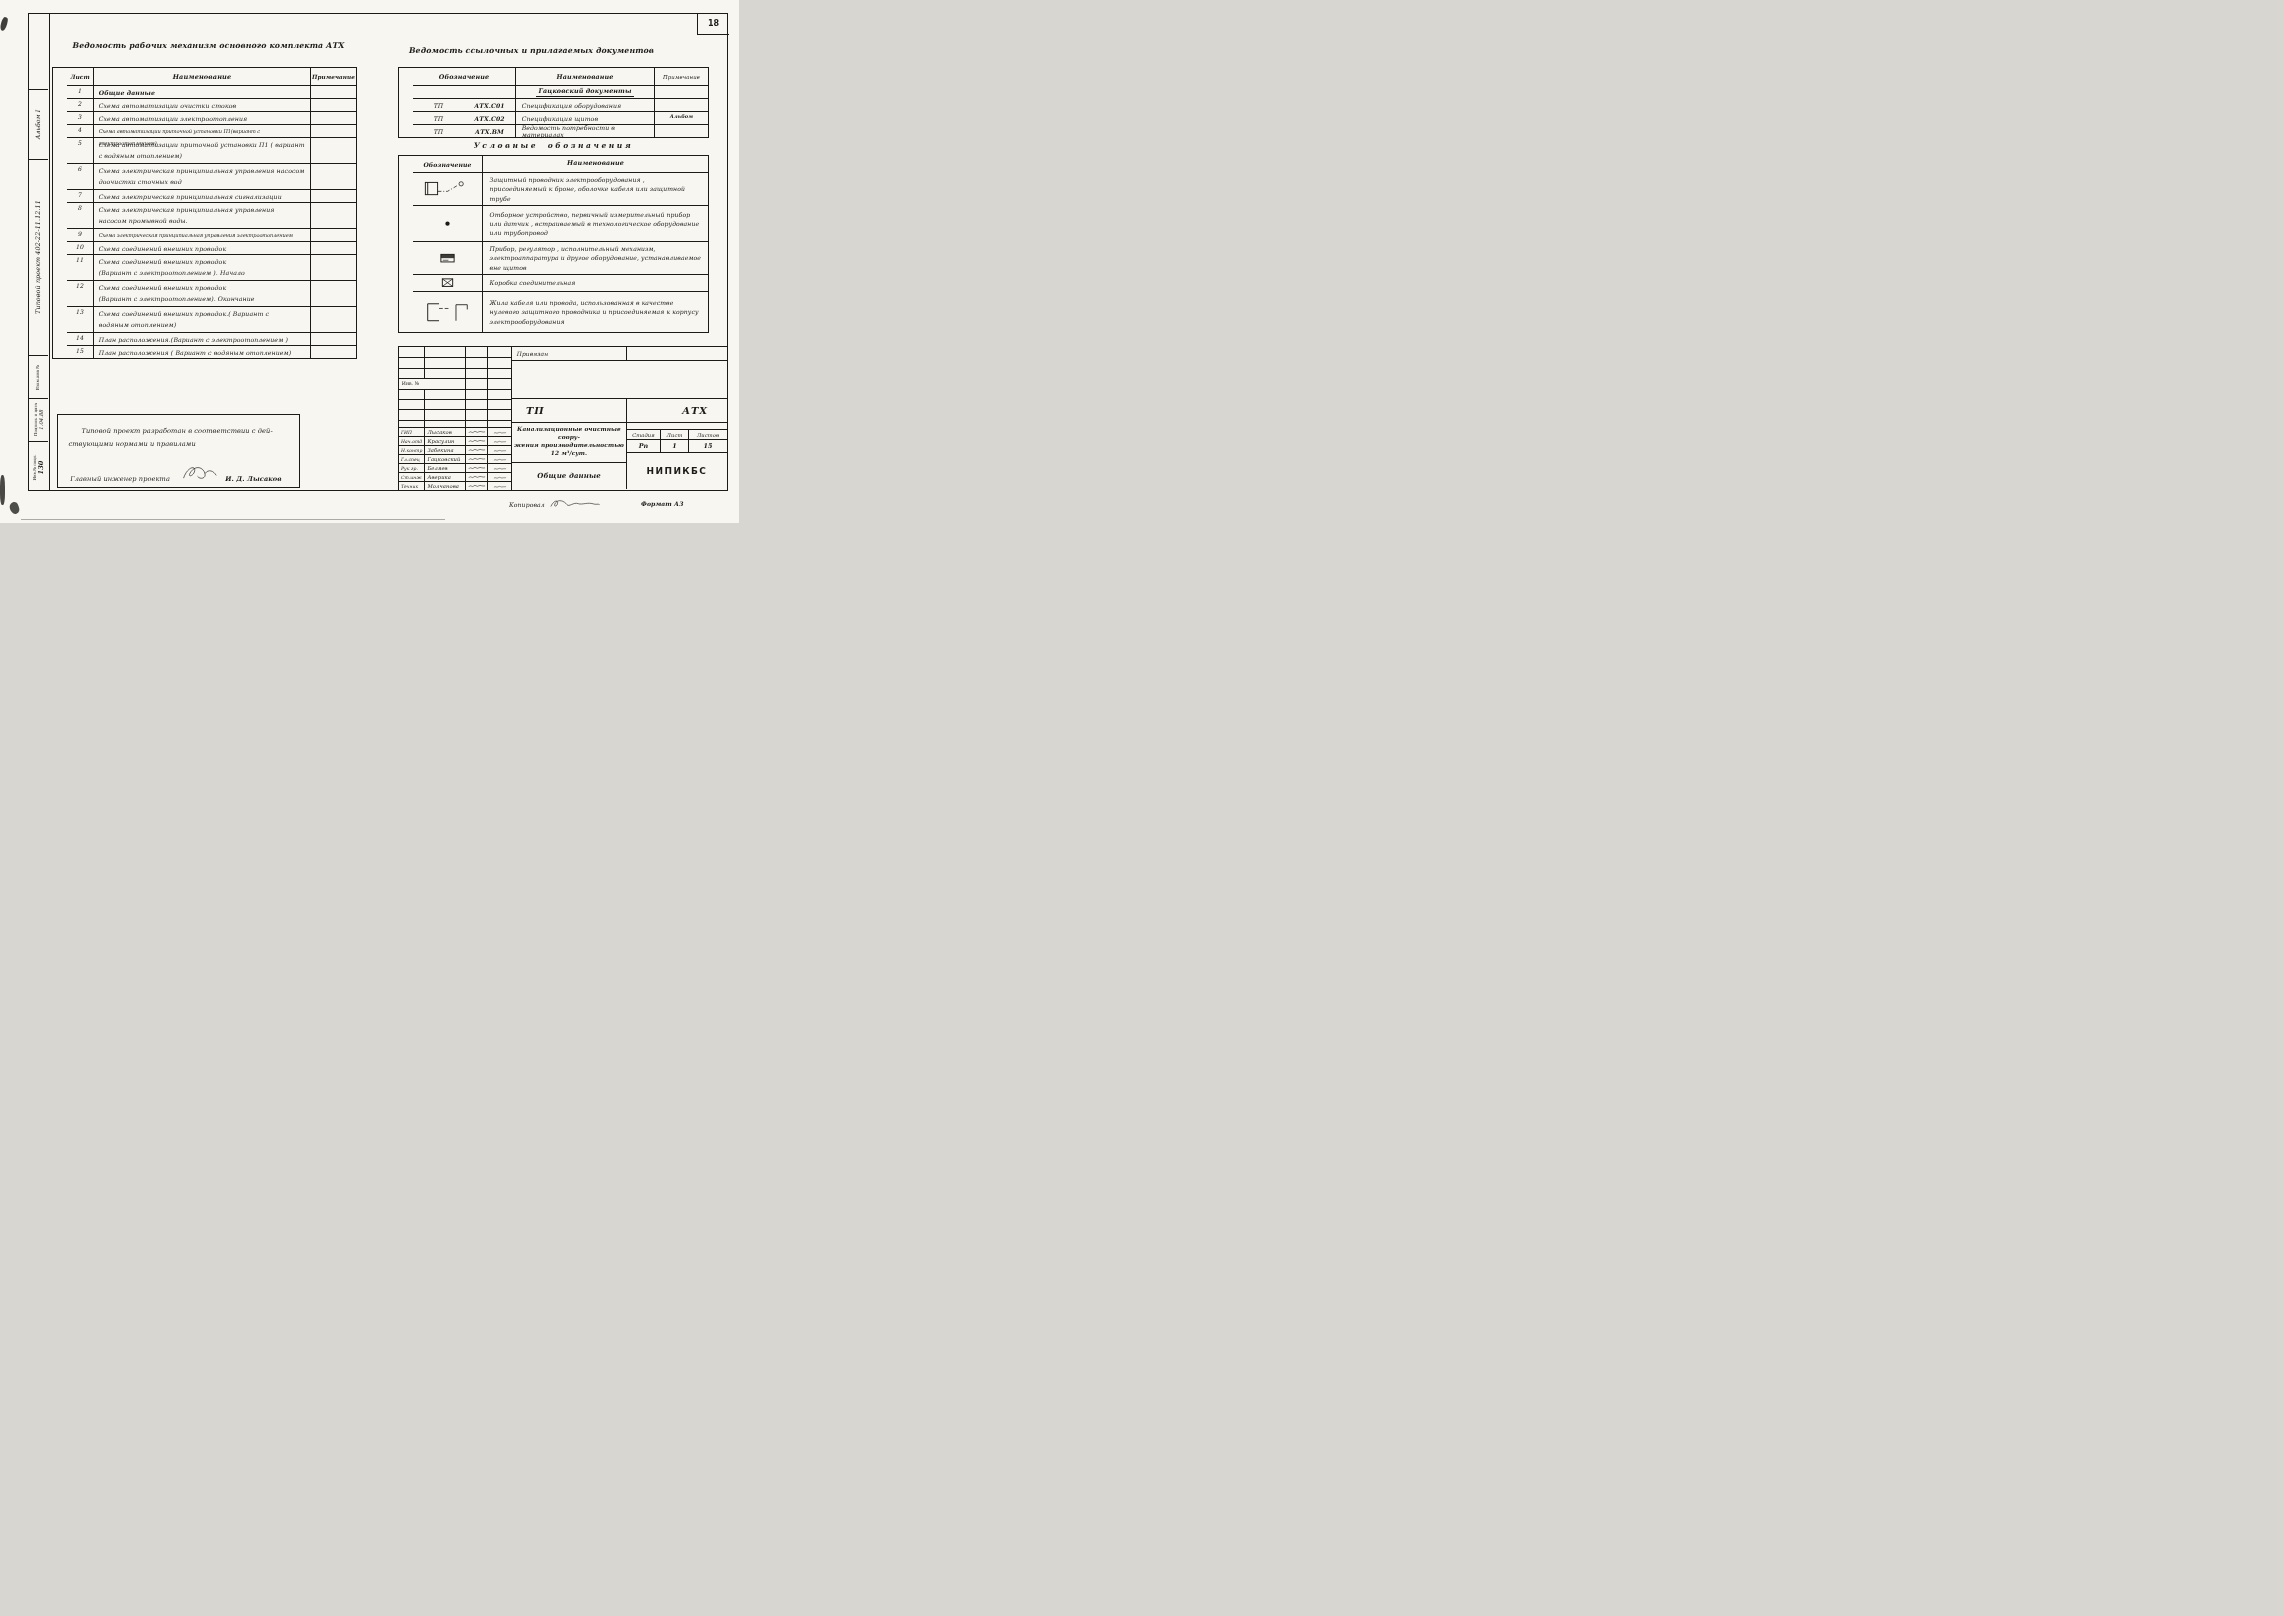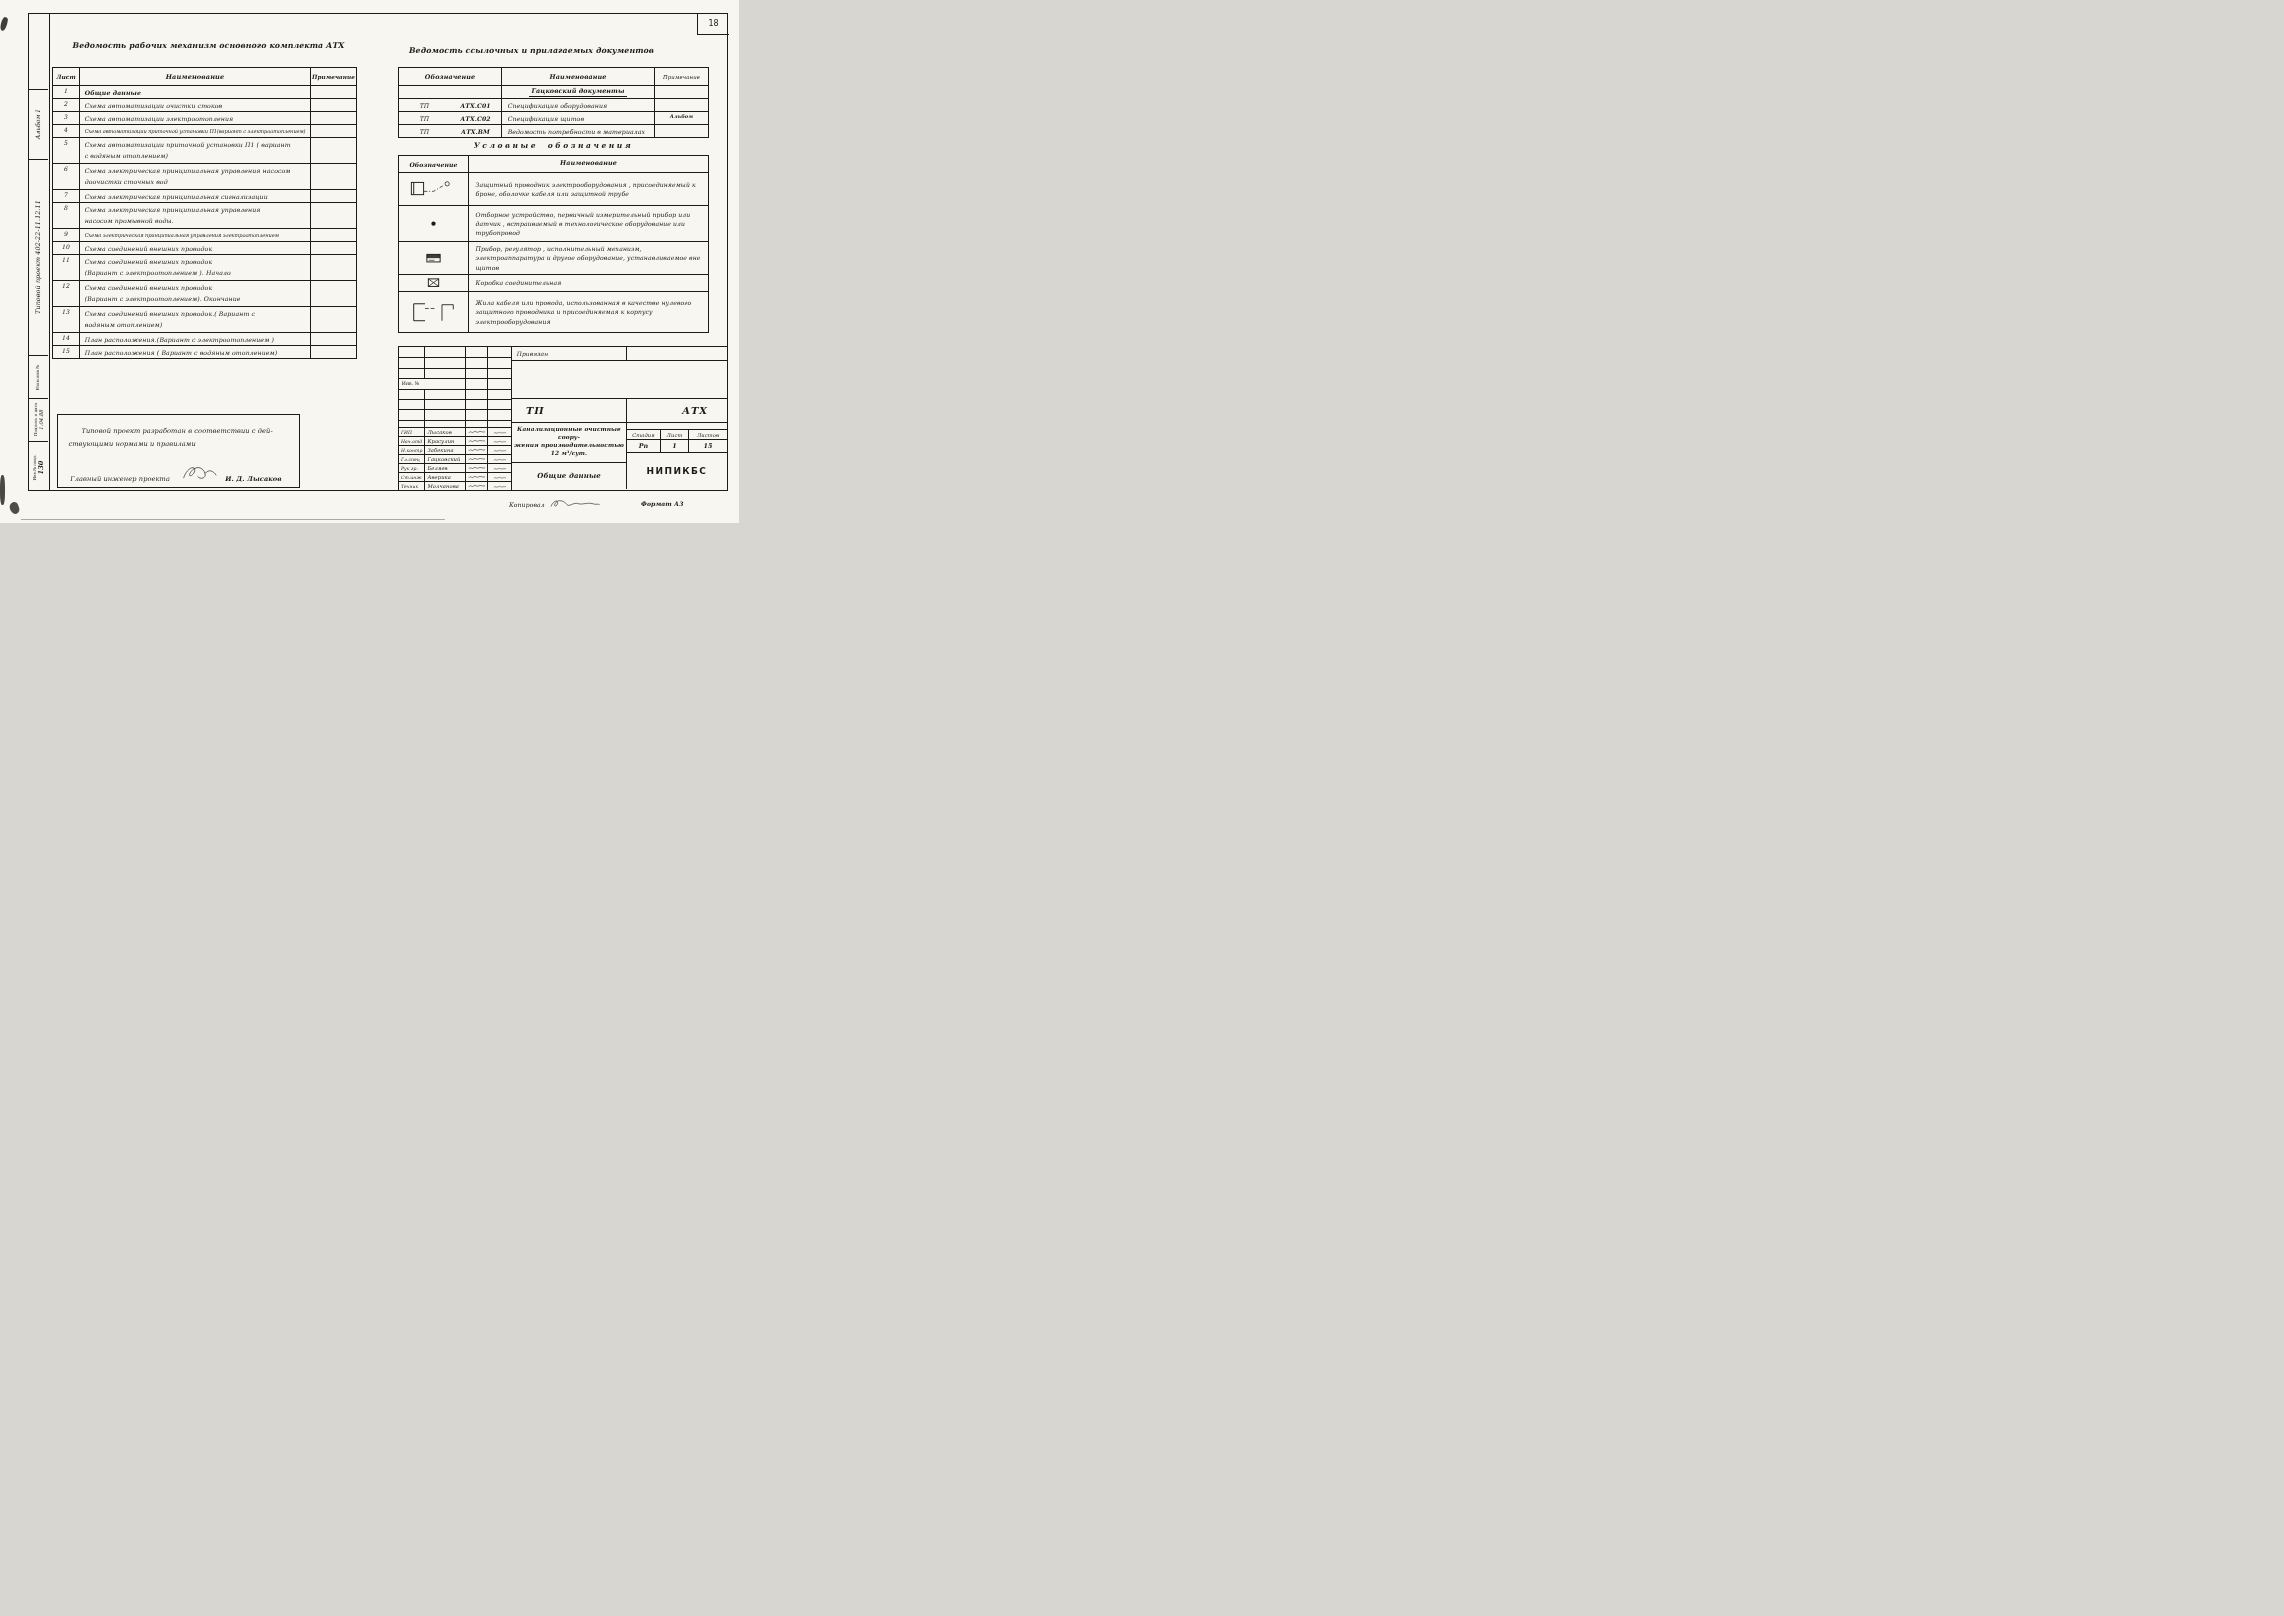--- a/index.html
+++ b/index.html
@@ -4,21 +4,21 @@
 <style>
   html,body{margin:0;padding:0;background:#d8d6d0;}
   .page{position:relative;width:739px;height:523px;background:#f7f6f1;overflow:hidden;
         font-family:"DejaVu Serif",serif;color:#1c1b18;}
   .abs{position:absolute;}
   .hw{font-family:"DejaVu Serif",serif;font-style:italic;color:#1c1b18;letter-spacing:0.1px;}
   .sans{font-family:"DejaVu Sans",sans-serif;}
   .ctr{display:flex;align-items:center;justify-content:center;}
   .line{position:absolute;background:#1c1b18;}
   
-  .tbl{box-sizing:border-box;border:1.2px solid #1c1b18;background:transparent;}
+  .tbl{box-sizing:border-box;border:1.2px solid #1c1b18;background:transparent;padding-left:14px;}
   .trow{display:flex;border-top:0.7px solid #1c1b18;box-sizing:border-box;}
   .trow.first{border-top:none;}
   .dw-head{height:17px;}
   .r1{height:13px;}
   .r2{height:26px;}
   .cl{width:27px;border-right:0.7px solid #1c1b18;box-sizing:border-box;display:flex;justify-content:center;
       align-items:flex-start;padding-top:1.4px;font-size:6.1px;}
   .cn{flex:1;border-right:0.7px solid #1c1b18;box-sizing:border-box;padding:0.9px 1.9px 0 4.7px;
       font-size:6.2px;line-height:11.3px;white-space:pre-line;}
   .cp{width:45px;box-sizing:border-box;}
@@ -52,21 +52,21 @@
 
   <div class="artifact" style="left:0.9px;top:17px;width:6.1px;height:14px;border-radius:50% 40% 60% 50%;transform:rotate(14deg);opacity:.85;"></div>
   <div class="artifact" style="left:0;top:475px;width:4.7px;height:30px;border-radius:40%;opacity:.8;"></div>
   <div class="artifact" style="left:10.4px;top:502px;width:9.4px;height:12.3px;border-radius:55% 45% 50% 60%;transform:rotate(-18deg);opacity:.78;"></div>
   <div class="artifact" style="left:21px;top:519px;width:424px;height:1.4px;opacity:.35;"></div>
 
   <div class="abs" style="left:28px;top:13px;width:700px;height:478px;border:1.2px solid #1c1b18;box-sizing:border-box;"></div>
   <div class="line" style="left:49px;top:13px;width:0.9px;height:478px;"></div>
 
   <div class="abs ctr" style="left:697px;top:13px;width:32px;height:22px;border-left:1.2px solid #1c1b18;border-bottom:1.2px solid #1c1b18;box-sizing:border-box;">
-    <span class="sans" style="font-size:8px;font-weight:400;">18</span>
+    <span class="sans" style="font-size:8px;font-weight:700;">18</span>
   </div>
 
   <div class="line" style="left:28px;top:89px;width:20px;height:0.7px;"></div>
   <div class="line" style="left:28px;top:159px;width:20px;height:0.7px;"></div>
   <div class="abs vwrap" style="left:28px;top:89px;width:20px;height:71px;">
     <div class="vrot hw" style="font-size:6.1px;">Альбом I</div>
   </div>
   <div class="abs vwrap" style="left:28px;top:159px;width:20px;height:196px;">
     <div class="vrot hw" style="font-size:6.4px;">Типовой проект 402-22-11.12.11</div>
   </div>

